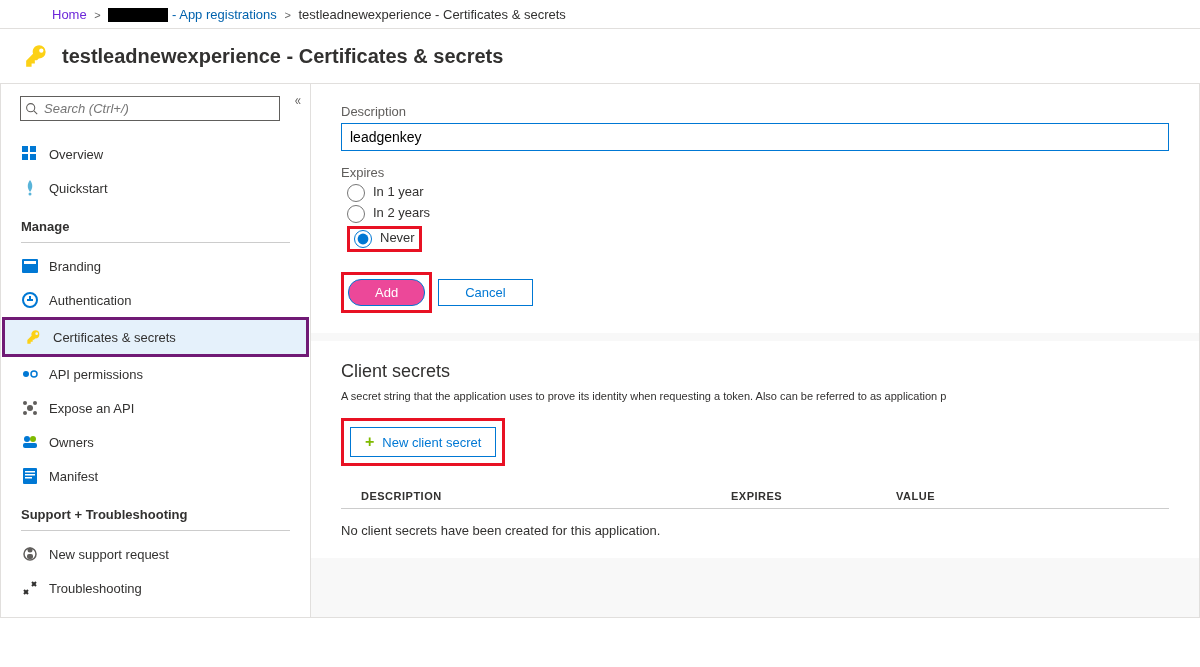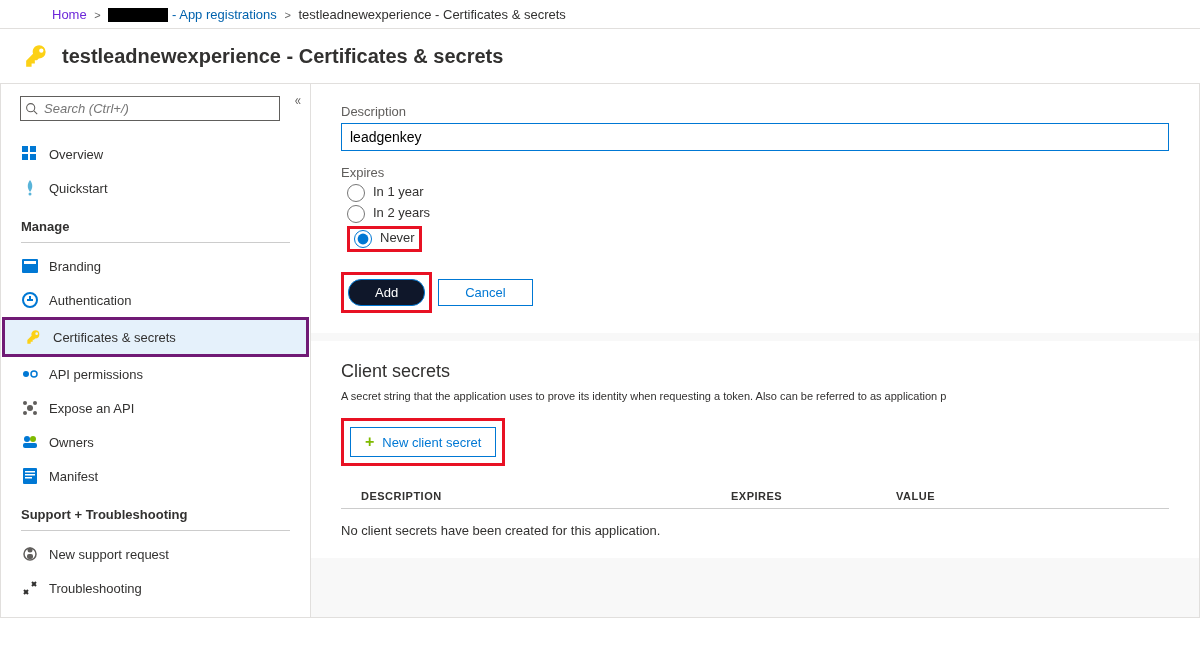--- a/index.html
+++ b/index.html
@@ -29,21 +29,21 @@
 .panel h2 { font-size: 18px; font-weight: 400; margin-bottom: 20px; }
 .label { color: #605e5c; font-size: 13px; margin-bottom: 4px; }
 .desc-input { width: 100%; border: 1px solid #0078d4; padding: 5px 8px; font-size: 14px; outline: none; }
 .expires { margin-top: 14px; }
 .radio-row { display: flex; align-items: flex-start; margin: 3px 6px; }
 .radio-row input[type=radio] { width: 18px; height: 18px; margin-right: 8px; accent-color: #0078d4; }
 .radio-row.boxed { border: 3px solid #e81123; padding: 1px 4px; width: fit-content; }
 .btn-row { margin-top: 20px; display: flex; gap: 0; }
 .btn-row .red-wrap { border: 3px solid #e81123; padding: 4px; }
 .btn { padding: 5px 26px; font-size: 13px; cursor: pointer; border: 1px solid #0078d4; background: #fff; color: #0078d4; }
-.btn.primary { background: #0f172a; color: #fff; border-radius: 13px; }
+.btn.primary { background: #ec4899; color: #fff; border-radius: 13px; }
 .btn.cancel { margin-left: 6px; align-self: center; }
 .section2 { background: #fff; padding: 20px 30px; }
 .section2 h2 { font-size: 18px; font-weight: 400; margin-bottom: 8px; }
 .desc-text { font-size: 11px; color: #323130; margin-bottom: 16px; }
 .new-secret-wrap { border: 3px solid #e81123; padding: 6px; width: fit-content; margin-bottom: 18px; }
 .new-secret-btn { border: 1px solid #0078d4; color: #0078d4; background: #fff; padding: 5px 14px; font-size: 13px; display: flex; align-items: center; cursor: pointer; }
 .plus-icon { color: #7fba00; font-size: 16px; font-weight: bold; margin-right: 8px; }
 .table-header { display: flex; font-size: 11px; font-weight: 600; color: #323130; letter-spacing: 0.5px; padding: 6px 0; }
 .table-header .col1 { width: 390px; padding-left: 20px; }
 .table-header .col2 { width: 165px; }

